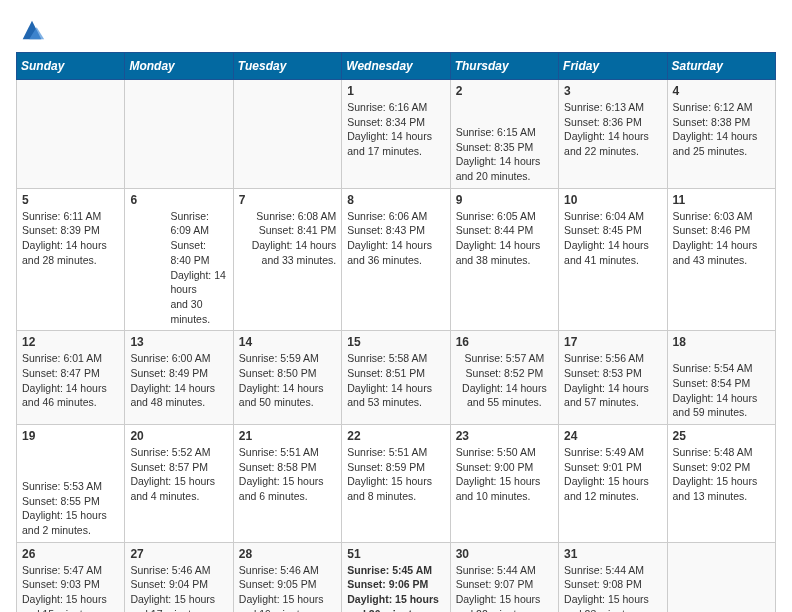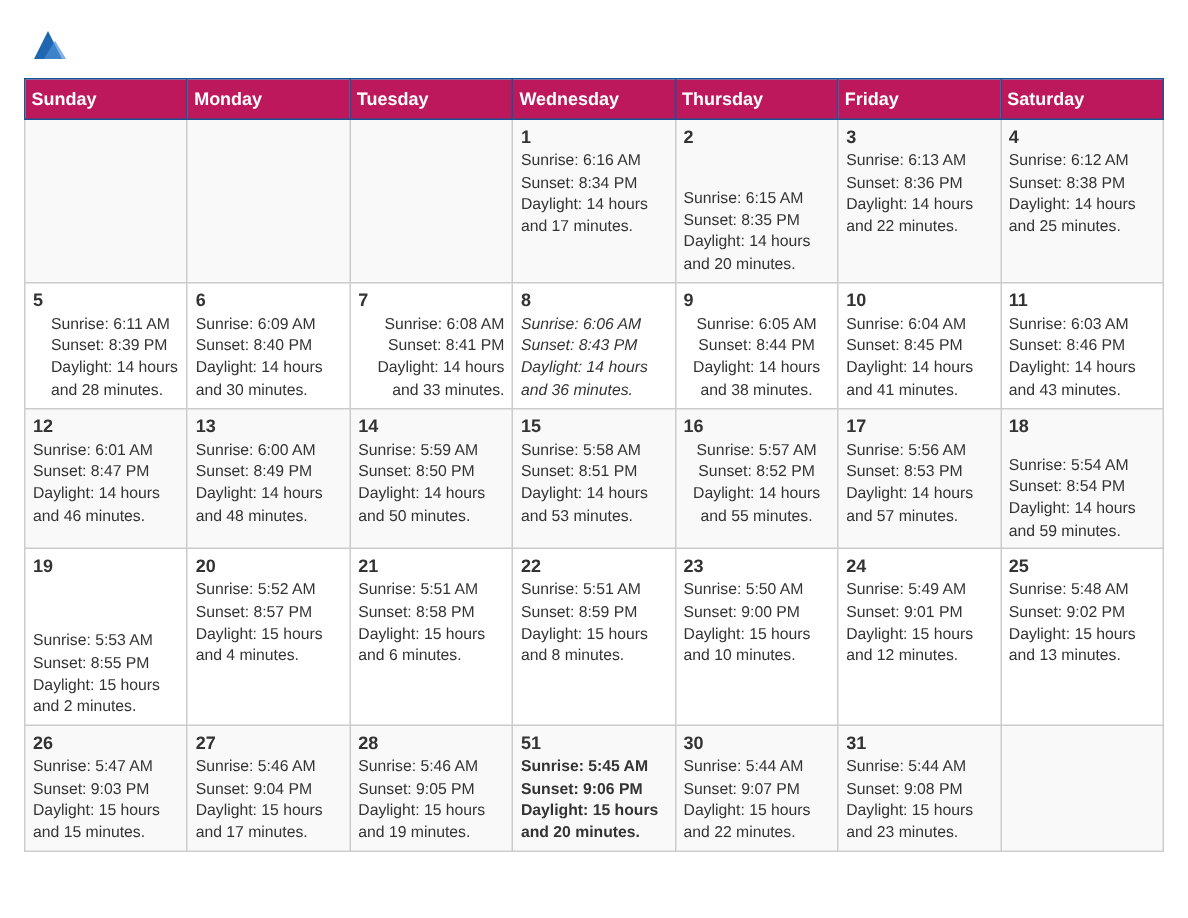--- a/index.html
+++ b/index.html
@@ -51,27 +51,28 @@
     .location {
       font-size: 15px;
       color: #555;
     }
     table {
       width: 100%;
       border-collapse: collapse;
       table-layout: fixed;
     }
     thead tr th {
-      background: #be185d;
+      background: #0369a1;
       color: #fff;
       font-size: 12px;
       font-weight: bold;
       padding: 6px 4px;
       text-align: left;
       border: 1px solid #1a5294;
+      font-style: italic;
     }
     tbody tr td {
       vertical-align: top;
       border: 1px solid #ccc;
       padding: 4px 5px;
       font-size: 10.5px;
       color: #333;
       min-height: 80px;
       background: #fff;
     }
@@ -154,49 +155,49 @@
           <span class="day-number">4</span>
           <div class="day-info" style="white-space: pre-line;">Sunrise: 6:12 AM
 Sunset: 8:38 PM
 Daylight: 14 hours
 and 25 minutes.</div>
         </td>
       </tr>
       <tr>
         <td>
           <span class="day-number">5</span>
-          <div class="day-info" style="white-space: pre-line; margin-left: 12px;">Sunrise: 6:11 AM
+          <div class="day-info" style="white-space: pre-line;">Sunrise: 6:11 AM
 Sunset: 8:39 PM
 Daylight: 14 hours
 and 28 minutes.</div>
         </td>
         <td>
           <span class="day-number">6</span>
-          <div class="day-info" style="white-space: pre-line;">Sunrise: 6:09 AM
+          <div class="day-info" style="white-space: pre-line; margin-left: 40px;">Sunrise: 6:09 AM
 Sunset: 8:40 PM
 Daylight: 14 hours
 and 30 minutes.</div>
         </td>
         <td>
           <span class="day-number">7</span>
           <div class="day-info" style="white-space: pre-line; text-align: right;">Sunrise: 6:08 AM
 Sunset: 8:41 PM
 Daylight: 14 hours
 and 33 minutes.</div>
         </td>
         <td>
           <span class="day-number">8</span>
-          <div class="day-info" style="white-space: pre-line; font-style: italic;">Sunrise: 6:06 AM
+          <div class="day-info" style="white-space: pre-line;">Sunrise: 6:06 AM
 Sunset: 8:43 PM
 Daylight: 14 hours
 and 36 minutes.</div>
         </td>
         <td>
           <span class="day-number">9</span>
-          <div class="day-info" style="white-space: pre-line; text-align: center;">Sunrise: 6:05 AM
+          <div class="day-info" style="white-space: pre-line;">Sunrise: 6:05 AM
 Sunset: 8:44 PM
 Daylight: 14 hours
 and 38 minutes.</div>
         </td>
         <td>
           <span class="day-number">10</span>
           <div class="day-info" style="white-space: pre-line;">Sunrise: 6:04 AM
 Sunset: 8:45 PM
 Daylight: 14 hours
 and 41 minutes.</div>

